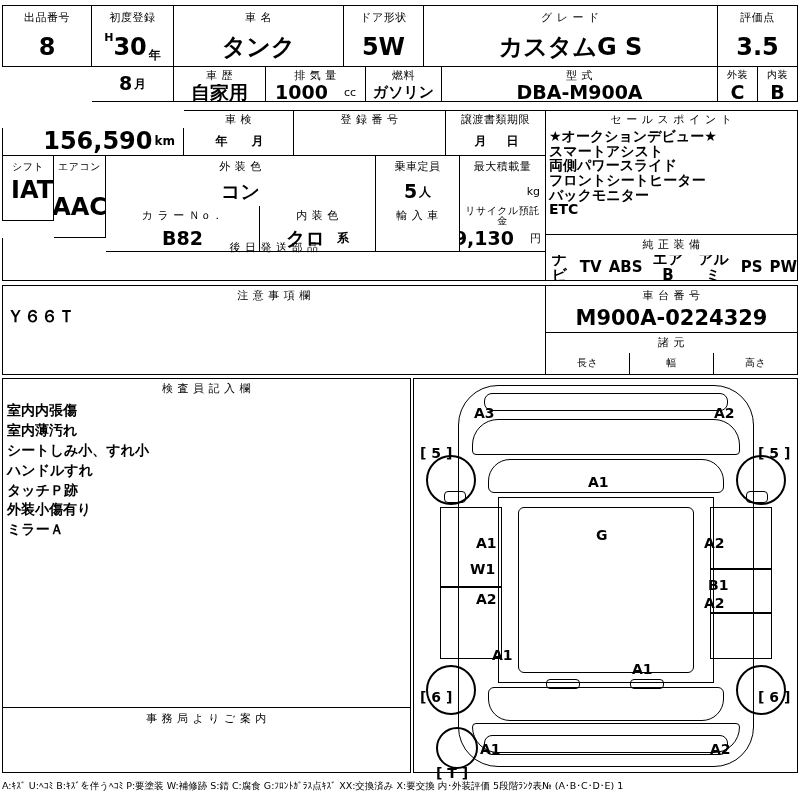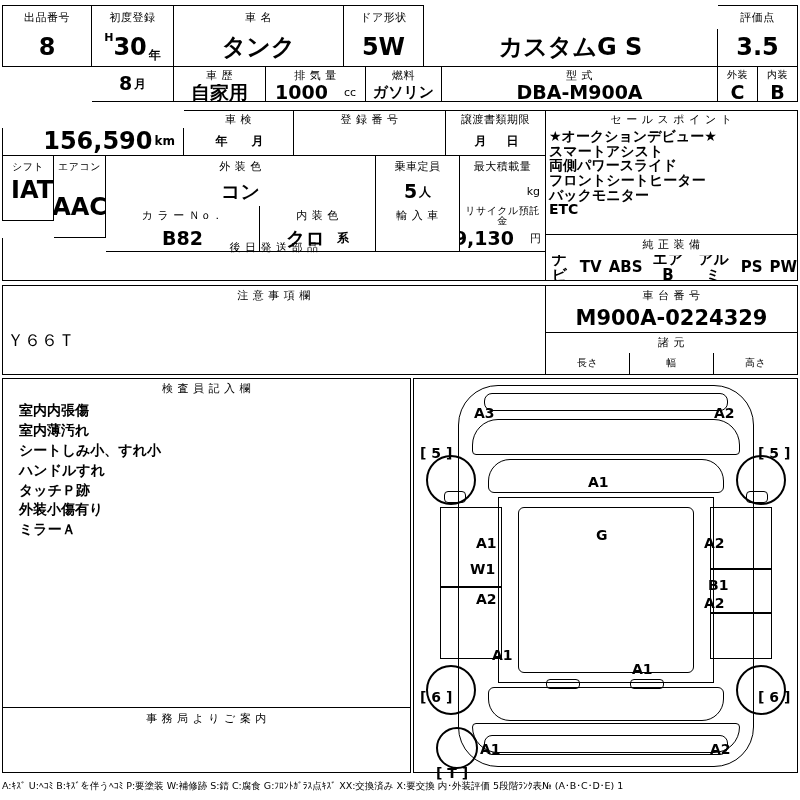--- a/index.html
+++ b/index.html
@@ -65,20 +65,23 @@
       <span>タンク</span>
     </div>
 
   <div class="bx lbl" style="left:344px;top:5px;width:80px;height:24px;border-bottom:none;border-left:none;">
       <span>ドア形状</span>
     </div>
   <div class="bx val-lg" style="left:344px;top:29px;width:80px;height:38px;border-top:none;border-left:none;">
       <span>5W</span>
     </div>
 
+  <div class="bx lbl" style="left:424px;top:5px;width:294px;height:24px;border-bottom:none;border-left:none;">
+      <span>グ レ ー ド</span>
+    </div>
   <div class="bx val-lg" style="left:424px;top:29px;width:294px;height:38px;border-top:none;border-left:none;">
       <span>カスタムG  S</span>
     </div>
 
   <div class="bx lbl" style="left:718px;top:5px;width:80px;height:24px;border-bottom:none;border-left:none;">
       <span>評価点</span>
     </div>
   <div class="bx val-lg" style="left:718px;top:29px;width:80px;height:38px;border-top:none;border-left:none;">
       <span>3.5</span>
     </div>
@@ -252,21 +255,21 @@
   <div class="bx lbl" style="left:2px;top:238px;width:544px;height:20px;border-top:none;border-bottom:none;">
       <span>後 日 発 送 部 品</span>
     </div>
   <div class="bx" style="left:2px;top:258px;width:544px;height:23px;border-top:none;">
       <span></span>
     </div>
 
   <div class="bx lbl" style="left:2px;top:285px;width:544px;height:20px;border-bottom:none;">
       <span>注 意 事 項 欄</span>
     </div>
-  <div class="bx left" style="left:2px;top:305px;width:544px;height:70px;border-top:none;align-items:center;padding-top:3px;font-size:17px;font-weight:normal;">
+  <div class="bx left" style="left:2px;top:305px;width:544px;height:70px;border-top:none;align-items:flex-start;padding-top:3px;font-size:17px;font-weight:bold;">
       <span>Ｙ６６Ｔ</span>
     </div>
 
   <div class="bx lbl" style="left:546px;top:285px;width:252px;height:20px;border-left:none;border-bottom:none;">
       <span>車 台 番 号</span>
     </div>
   <div class="bx" style="left:546px;top:305px;width:252px;height:28px;border-left:none;border-top:none;font-size:21px;font-weight:bold;">
       <span>M900A-0224329</span>
     </div>
   <div class="bx lbl" style="left:546px;top:333px;width:252px;height:20px;border-left:none;border-top:none;border-bottom:none;">
@@ -278,21 +281,21 @@
   <div class="bx lbl" style="left:630px;top:353px;width:84px;height:22px;border-left:none;border-top:none;font-size:10px;">
       <span>幅</span>
     </div>
   <div class="bx lbl" style="left:714px;top:353px;width:84px;height:22px;border-left:none;border-top:none;font-size:10px;">
       <span>高さ</span>
     </div>
 
   <div class="bx lbl" style="left:2px;top:378px;width:409px;height:20px;border-bottom:none;">
       <span>検 査 員 記 入 欄</span>
     </div>
-  <div class="bx col notes" style="left:2px;top:398px;width:409px;height:310px;border-top:none;align-items:flex-start;justify-content:flex-start;padding:3px 0 0 16px;">
+  <div class="bx col notes" style="left:2px;top:398px;width:409px;height:310px;border-top:none;align-items:flex-start;justify-content:flex-start;padding:3px 0 0 4px;">
     <div>室内内張傷</div>
     <div>室内薄汚れ</div>
     <div>シートしみ小、すれ小</div>
     <div>ハンドルすれ</div>
     <div>タッチＰ跡</div>
     <div>外装小傷有り</div>
     <div>ミラーＡ</div>
   </div>
 
   <div class="bx lbl" style="left:2px;top:708px;width:409px;height:22px;border-top:none;border-bottom:none;">

